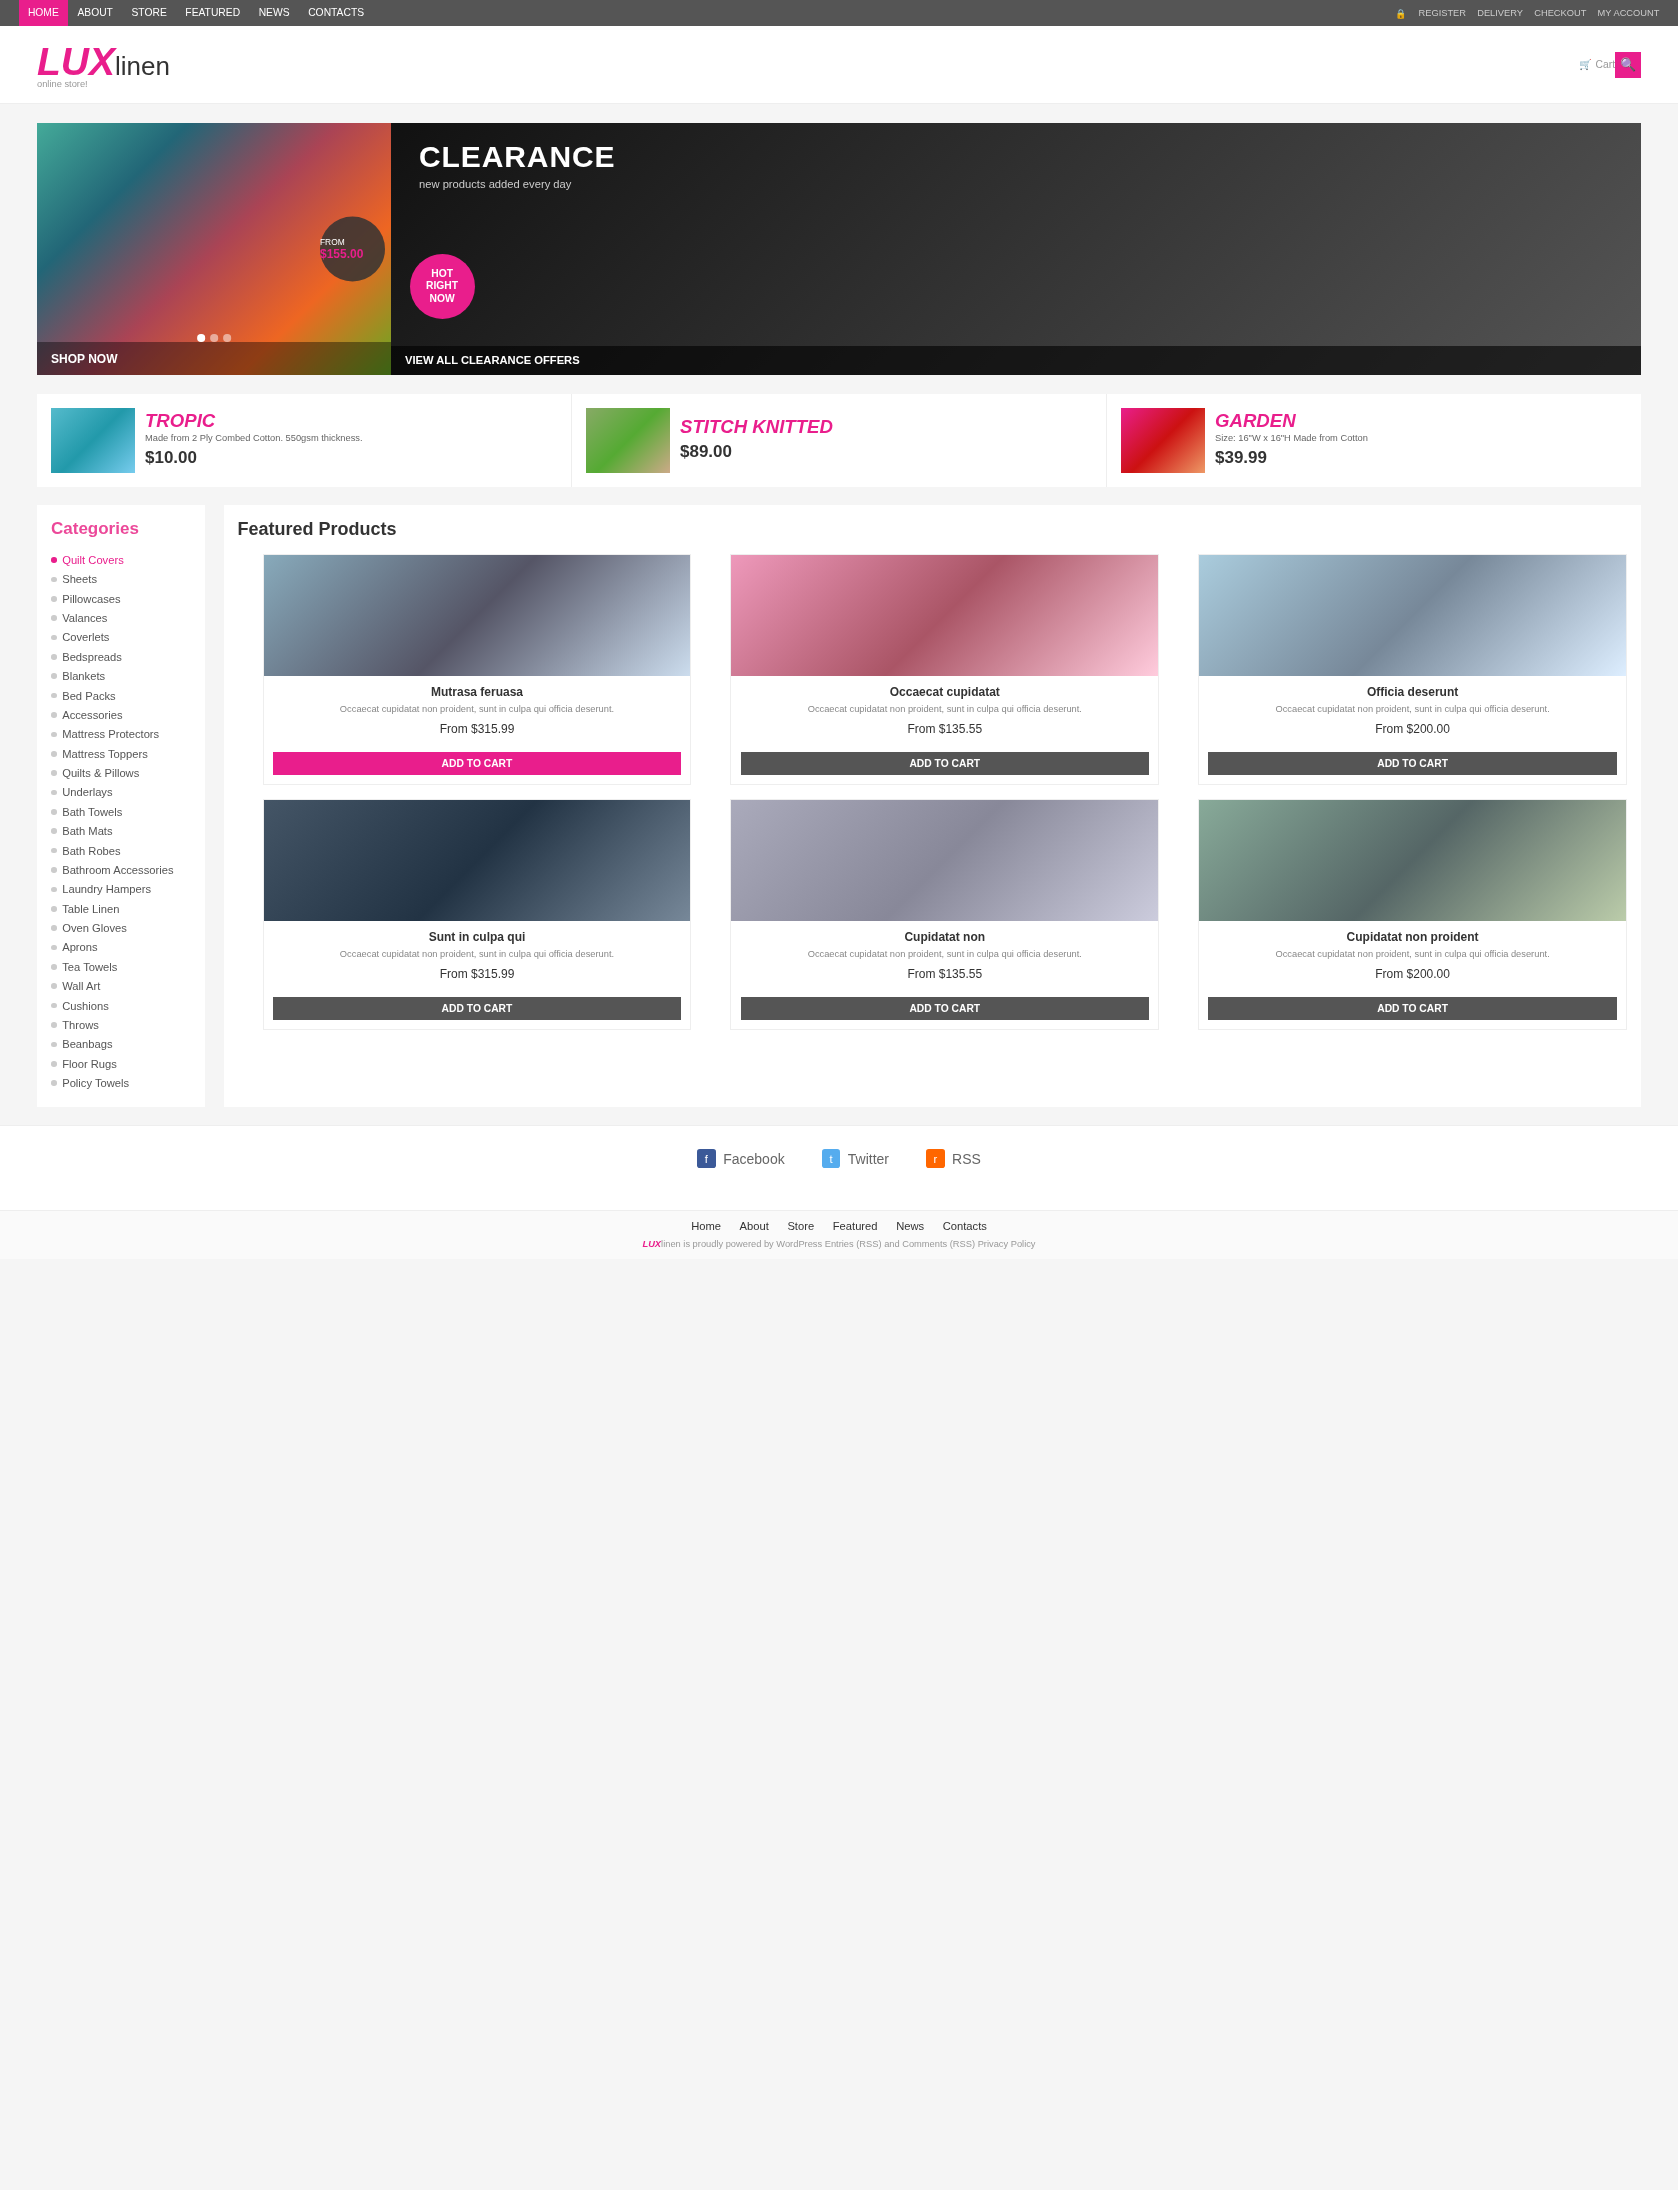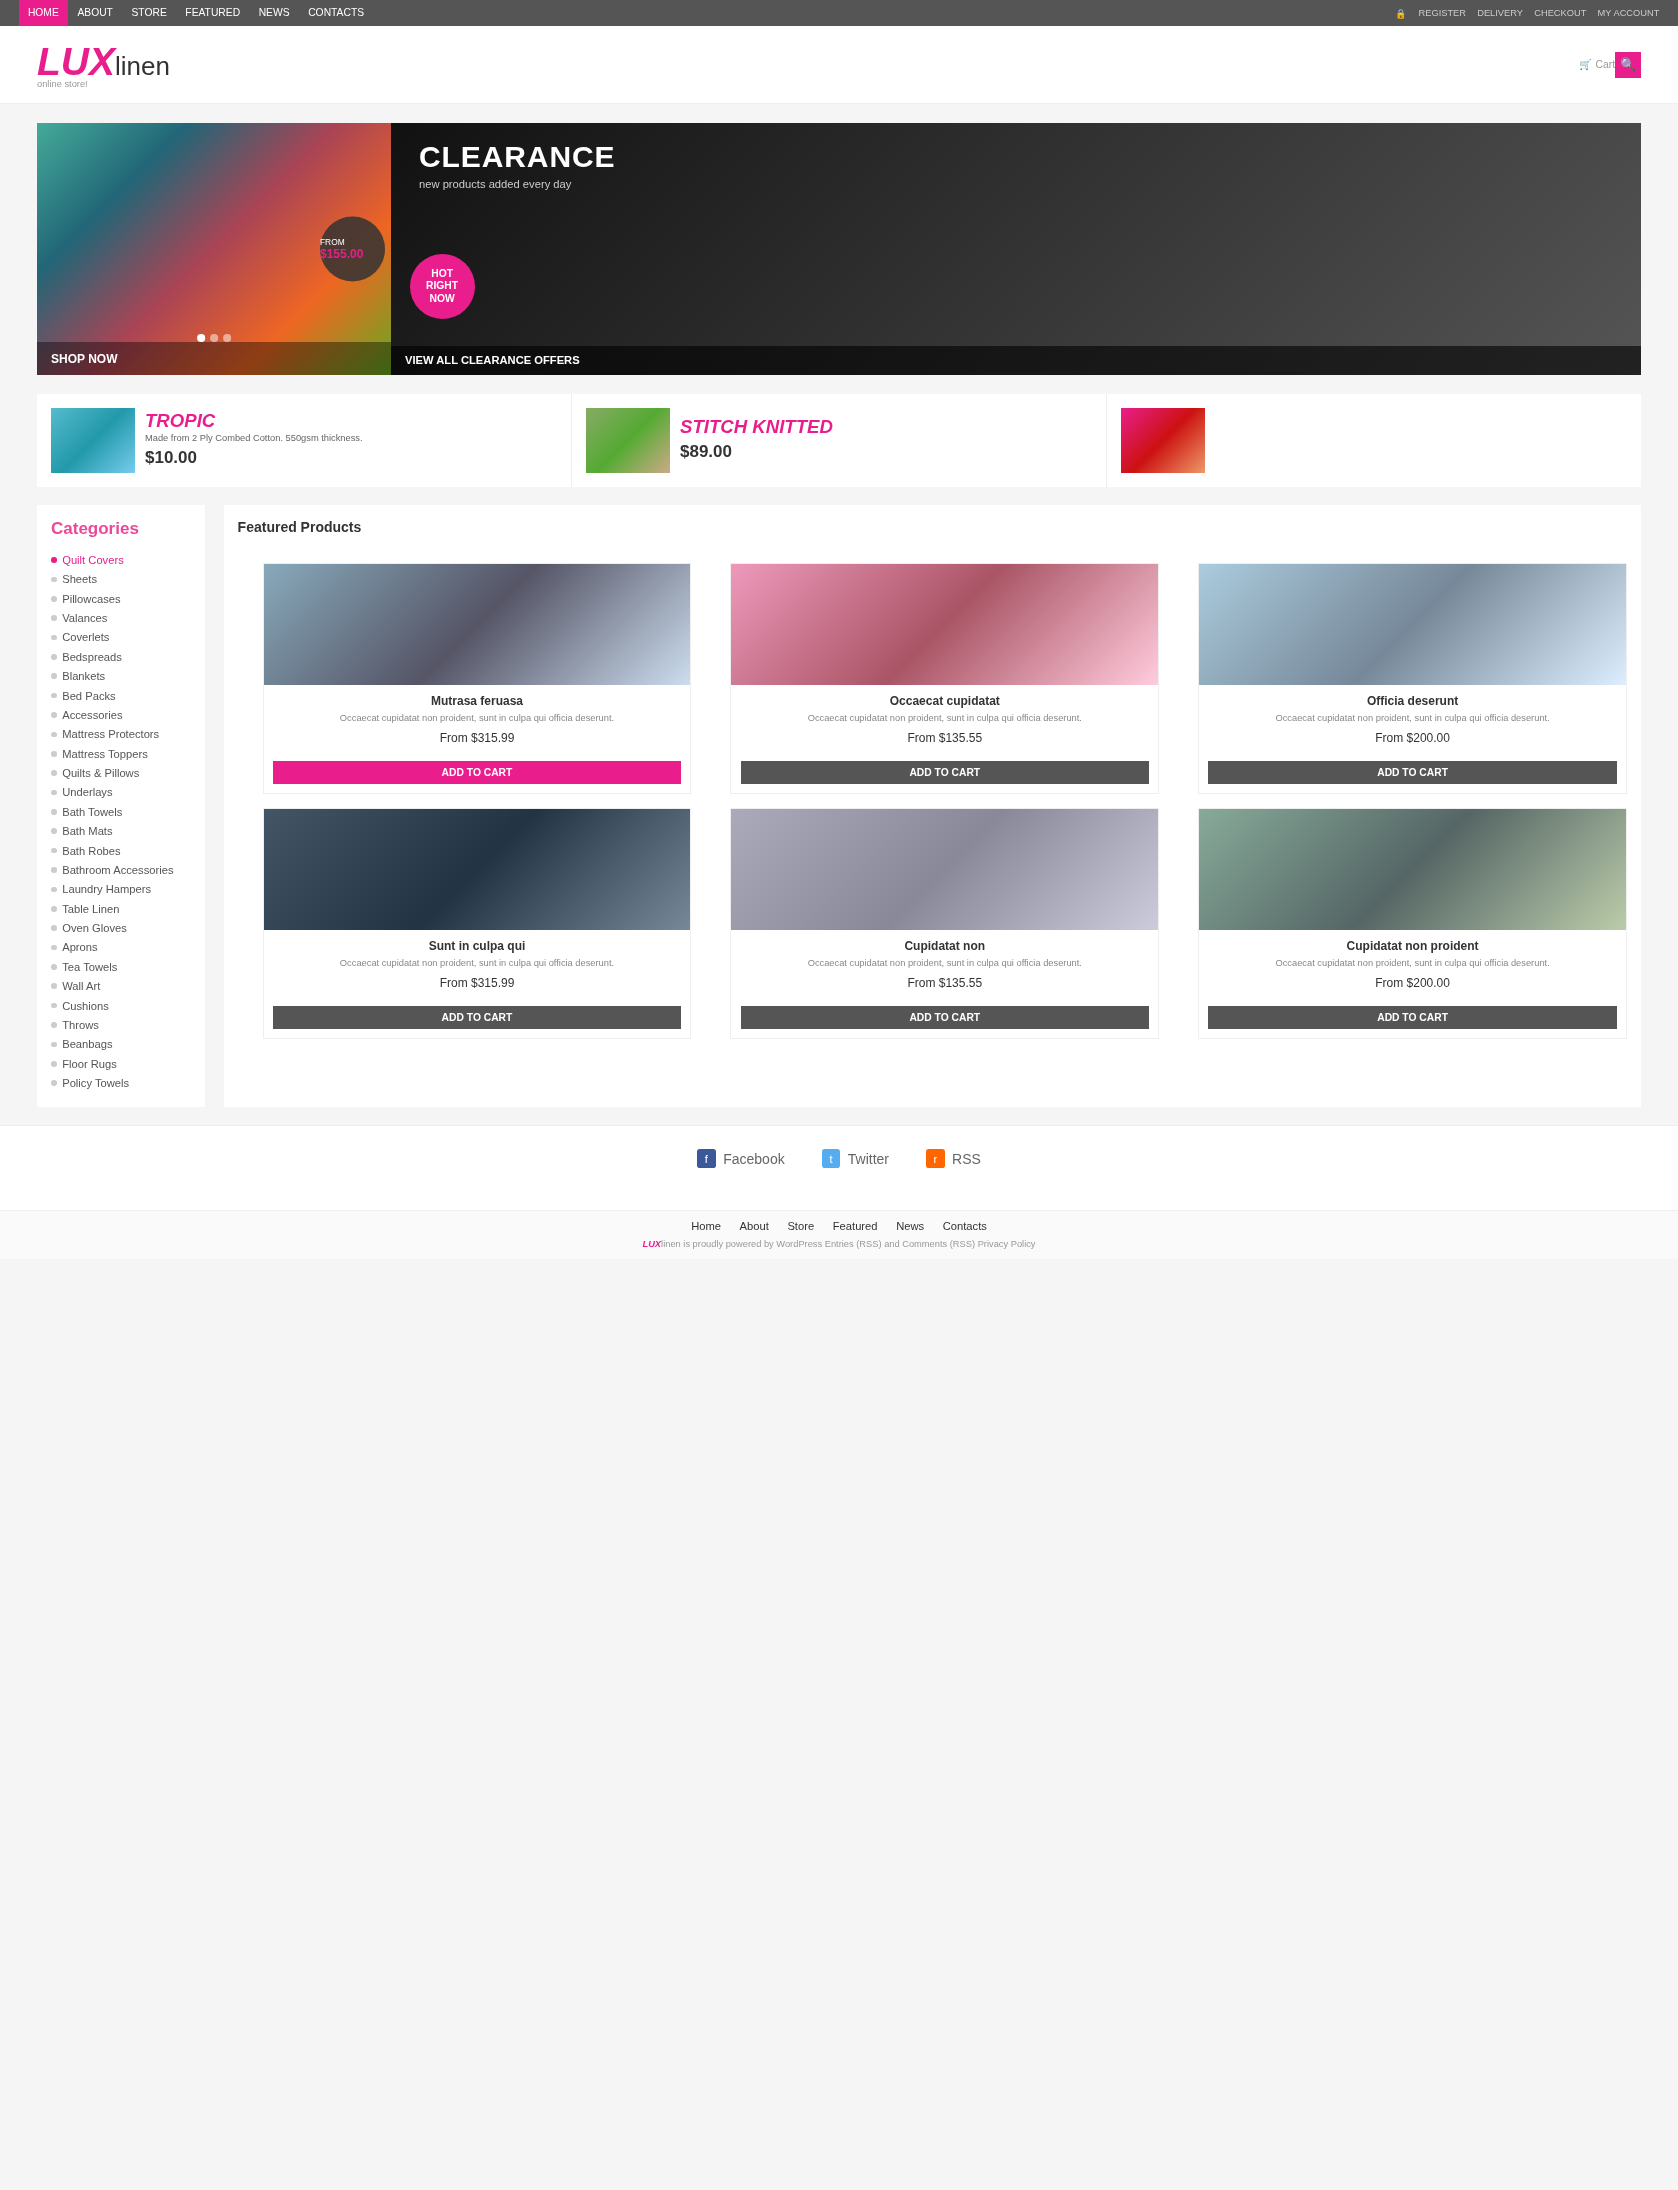--- a/index.html
+++ b/index.html
@@ -57,21 +57,21 @@
     .sidebar { flex: 0 0 168px; background: #fff; padding: 14px; }
     .sidebar-title { font-size: 17px; font-weight: 700; color: #ec4899; margin-bottom: 11.2px; }
     .sidebar-list { list-style: none; }
     .sidebar-list li { padding: 3.7px 0; display: flex; align-items: center; gap: 5.6px; font-size: 11.2px; color: #555; cursor: pointer; }
     .sidebar-list li.active { color: #e91e8c; }
     .sidebar-bullet { width: 5.6px; height: 5.6px; border-radius: 50%; background: #ccc; flex-shrink: 0; }
     .sidebar-list li.active .sidebar-bullet { background: #e91e8c; }
 
     
     .featured { flex: 1; background: #fff; padding: 14px; }
-    .featured-title { font-size: 14px; font-weight: 700; color: #333; margin-bottom: 28px; }
+    .featured-title { font-size: 18px; font-weight: 700; color: #333; margin-bottom: 14px; }
     .products-grid { display: grid; grid-template-columns: repeat(3, 1fr); gap: 14px; }
     .product-card { border: 0.9px solid #eee; overflow: hidden; margin-left: 25px; }
     .product-img { width: 100%; height: 121px; background: #ddd; object-fit: cover; display: block; }
     .product-info { padding: 9.3px; text-align: center; }
     .product-name { font-size: 12px; font-weight: 600; color: #333; }
     .product-desc { font-size: 9.3px; color: #888; margin-top: 3.7px; line-height: 1.4; }
     .product-price { font-size: 12px; color: #333; margin-top: 5.6px; }
     .btn-add-cart { display: block; width: calc(100% - 18.6px); margin: 7.5px 9.3px 9.3px; padding: 5.6px; font-size: 10.3px; border: none; cursor: pointer; color: #fff; font-weight: bold; text-transform: uppercase; }
     .btn-pink { background: #e91e8c; }
     .btn-dark { background: #555; }
@@ -188,20 +188,25 @@
   <div class="promo-item">
     <div class="promo-img promo-bg2"></div>
     <div class="promo-text">
       <div class="promo-title">STITCH KNITTED</div>
       <div class="promo-desc"></div>
       <div class="promo-price">$89.00</div>
     </div>
   </div>
   <div class="promo-item">
     <div class="promo-img promo-bg3"></div>
+    <div class="promo-text">
+      <div class="promo-title">GARDEN</div>
+      <div class="promo-desc">Size: 16"W x 16"H Made from Cotton</div>
+      <div class="promo-price">$39.99</div>
+    </div>
   </div>
 </div>
 
 <div class="main-content">
 
   <aside class="sidebar">
     <div class="sidebar-title">Categories</div>
     <ul class="sidebar-list">
       <li class="active">
           <span class="sidebar-bullet"></span>

